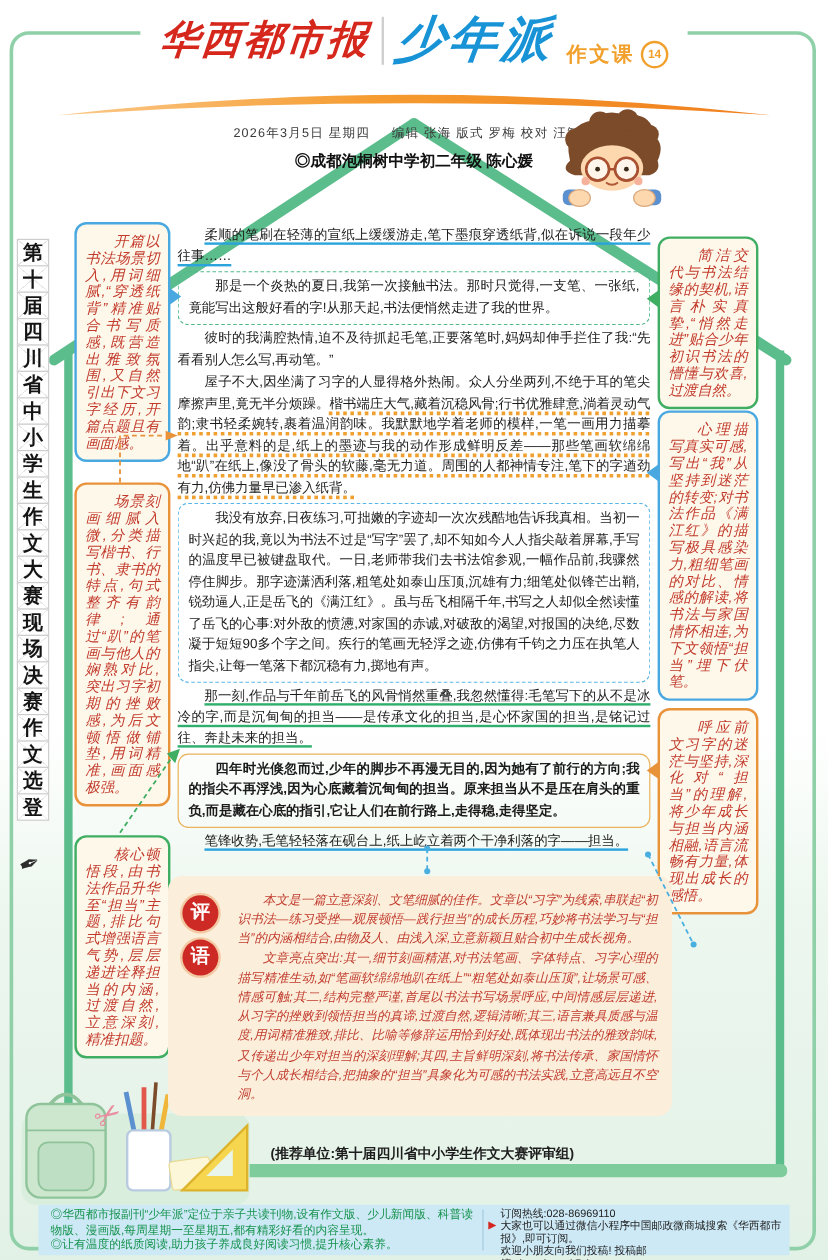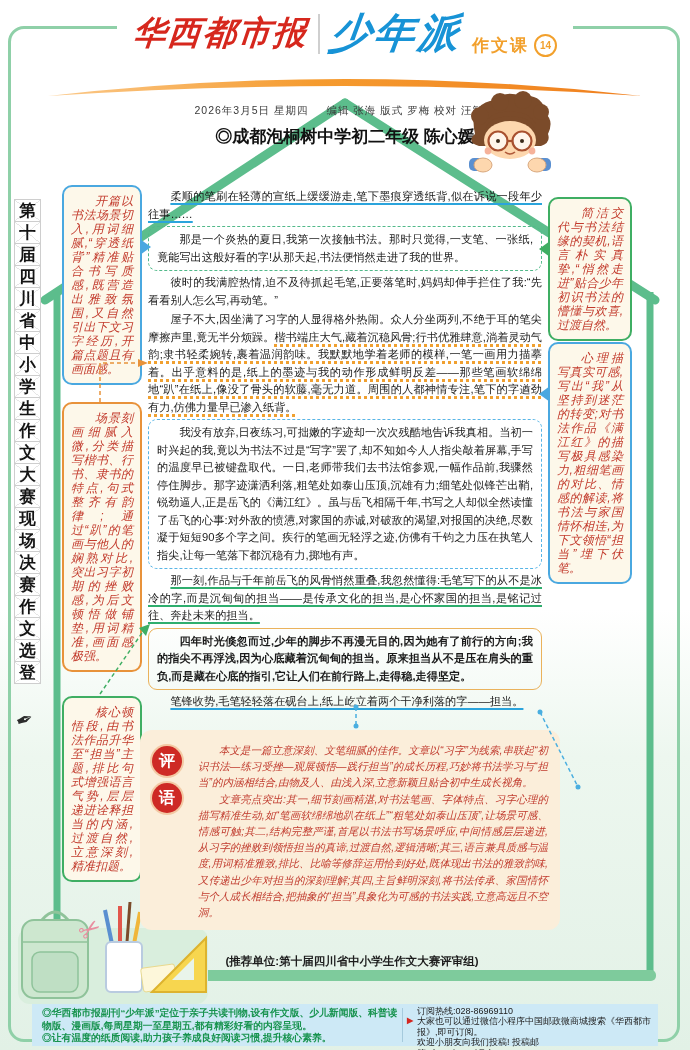--- a/index.html
+++ b/index.html
@@ -32,21 +32,21 @@
   .banner-cell{box-sizing:border-box;width:27px;height:23px;border:1px solid #cecece;margin-top:-1px;
       display:flex;align-items:center;justify-content:center;font-weight:bold;font-size:16.5px;color:#141414;
       background:
        linear-gradient(to top right, transparent 48.8%, #e6e6e6 48.8%, #e6e6e6 51.2%, transparent 51.2%),
        linear-gradient(to bottom right, transparent 48.8%, #e6e6e6 48.8%, #e6e6e6 51.2%, transparent 51.2%),#fff;}
   .pen{position:absolute;left:16px;top:708px;font-size:21px;color:#2c2c2c;transform:rotate(-22deg);z-index:4;}
 
   
   .title-block{position:absolute;top:120px;left:140px;width:410px;text-align:center;z-index:3;}
   .art-title{font-size:30px;font-weight:bold;letter-spacing:9px;color:#000;}
-  .art-byline{margin-top:5px;font-size:17px;font-weight:bold;color:#111;}
+  .art-byline{margin-top:5px;font-size:13px;font-weight:bold;color:#111;}
 
   
   #article-flow{position:absolute;left:148px;top:188px;width:394px;z-index:2;
       font-size:11.2px;line-height:17.5px;color:#1b1b1b;text-align:justify;}
   .para{text-indent:2em;margin:0 0 2px;}
   .pbox{box-sizing:border-box;border-radius:9px;padding:4px 8px;margin:3px 0;}
   .box-green{border:1.6px dashed #52b98a;}
   .box-blue{border:1.6px dashed #58b5e6;}
   .box-orange{border:1.6px solid #eab25b;font-weight:bold;}
   .u-blue{text-decoration:underline;text-decoration-color:#2ba4dc;text-decoration-thickness:2px;text-underline-offset:3px;}
@@ -81,21 +81,21 @@
       box-shadow:0 0 0 2px #f3c9a4;}
   #recommendation{position:absolute;left:140px;top:954px;width:424px;text-align:center;font-size:11.5px;
       font-weight:bold;color:#1d1d1d;z-index:4;}
 
   
   #boy{position:absolute;left:455px;top:88px;z-index:4;}
   #stationery{position:absolute;left:14px;top:880px;z-index:3;}
 
   
   #footer{position:absolute;left:32px;top:1004px;width:626px;height:42px;background:#cde9f6;display:flex;z-index:6;}
-  .f-left{width:356px;padding:3px 4px 0 10px;color:#17934e;font-weight:bold;font-size:9.8px;line-height:12.6px;}
+  .f-left{width:356px;padding:3px 4px 0 10px;color:#17934e;font-weight:normal;font-size:9.8px;line-height:12.6px;}
   .f-div{width:1px;background:#a5cadd;margin:4px 0;}
   .f-right{flex:1;padding:2px 6px 0 14px;color:#222;font-size:9px;line-height:10.4px;position:relative;}
   .f-mark{position:absolute;left:4px;top:12px;color:#d42620;font-size:8px;font-weight:bold;}
 </style>
 </head>
 <body>
 
 <div id="page">
 
   <div class="frame"></div>
@@ -196,20 +196,21 @@
       <div class="para"><span class="u-green">那一刻,作品与千年前岳飞的风骨悄然重叠,我忽然懂得:毛笔写下的从不是冰冷的字,而是沉甸甸的担当——是传承文化的担当,是心怀家国的担当,是铭记过往、奔赴未来的担当。</span></div>
       <div class="para pbox box-orange"><span>四年时光倏忽而过,少年的脚步不再漫无目的,因为她有了前行的方向;我的指尖不再浮浅,因为心底藏着沉甸甸的担当。原来担当从不是压在肩头的重负,而是藏在心底的指引,它让人们在前行路上,走得稳,走得坚定。</span></div>
       <div class="para"><span class="u-blue">笔锋收势,毛笔轻轻落在砚台上,纸上屹立着两个干净利落的字——担当。</span></div>
     </div>
 
   <div class="callout c-blue tail-r" id="cl-l1">开篇以书法场景切入,用词细腻,“穿透纸背”精准贴合书写质感,既营造出雅致氛围,又自然引出下文习字经历,开篇点题且有画面感。</div>
   <div class="callout c-orange" id="cl-l2">场景刻画细腻入微,分类描写楷书、行书、隶书的特点,句式整齐有韵律;通过“趴”的笔画与他人的娴熟对比,突出习字初期的挫败感,为后文顿悟做铺垫,用词精准,画面感极强。</div>
   <div class="callout c-green tail-l" id="cl-r1">简洁交代与书法结缘的契机,语言朴实真挚,“悄然走进”贴合少年初识书法的懵懂与欢喜,过渡自然。</div>
   <div class="callout c-green" id="cl-l3">核心顿悟段,由书法作品升华至“担当”主题,排比句式增强语言气势,层层递进诠释担当的内涵,过渡自然,立意深刻,精准扣题。</div>
   <div class="callout c-blue tail-l" id="cl-r2">心理描写真实可感,写出“我”从坚持到迷茫的转变;对书法作品《满江红》的描写极具感染力,粗细笔画的对比、情感的解读,将书法与家国情怀相连,为下文领悟“担当”埋下伏笔。</div>
+  <div class="callout c-orange tail-l" id="cl-r3">呼应前文习字的迷茫与坚持,深化对“担当”的理解,将少年成长与担当内涵相融,语言流畅有力量,体现出成长的感悟。</div>
 
   <div id="review">
     <div class="badge">
       <div class="badge-c">评</div>
       <div class="badge-c">语</div>
     </div>
     <p class="rp">本文是一篇立意深刻、文笔细腻的佳作。文章以“习字”为线索,串联起“初识书法—练习受挫—观展顿悟—践行担当”的成长历程,巧妙将书法学习与“担当”的内涵相结合,由物及人、由浅入深,立意新颖且贴合初中生成长视角。</p>
     <p class="rp">文章亮点突出:其一,细节刻画精湛,对书法笔画、字体特点、习字心理的描写精准生动,如“笔画软绵绵地趴在纸上”“粗笔处如泰山压顶”,让场景可感、情感可触;其二,结构完整严谨,首尾以书法书写场景呼应,中间情感层层递进,从习字的挫败到领悟担当的真谛,过渡自然,逻辑清晰;其三,语言兼具质感与温度,用词精准雅致,排比、比喻等修辞运用恰到好处,既体现出书法的雅致韵味,又传递出少年对担当的深刻理解;其四,主旨鲜明深刻,将书法传承、家国情怀与个人成长相结合,把抽象的“担当”具象化为可感的书法实践,立意高远且不空洞。</p>
   </div>
 

